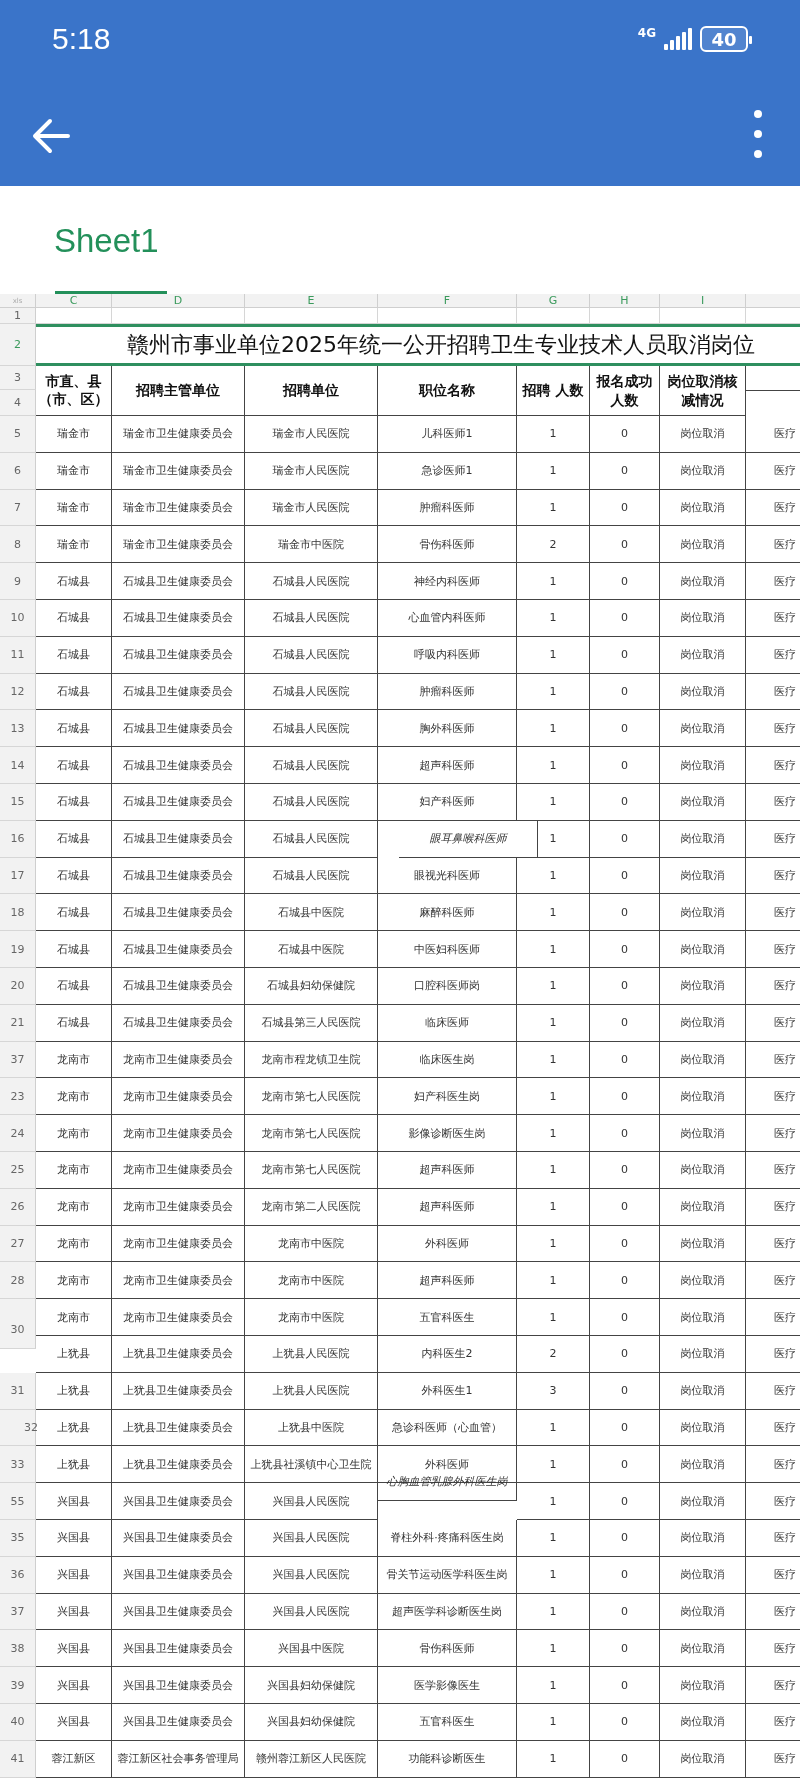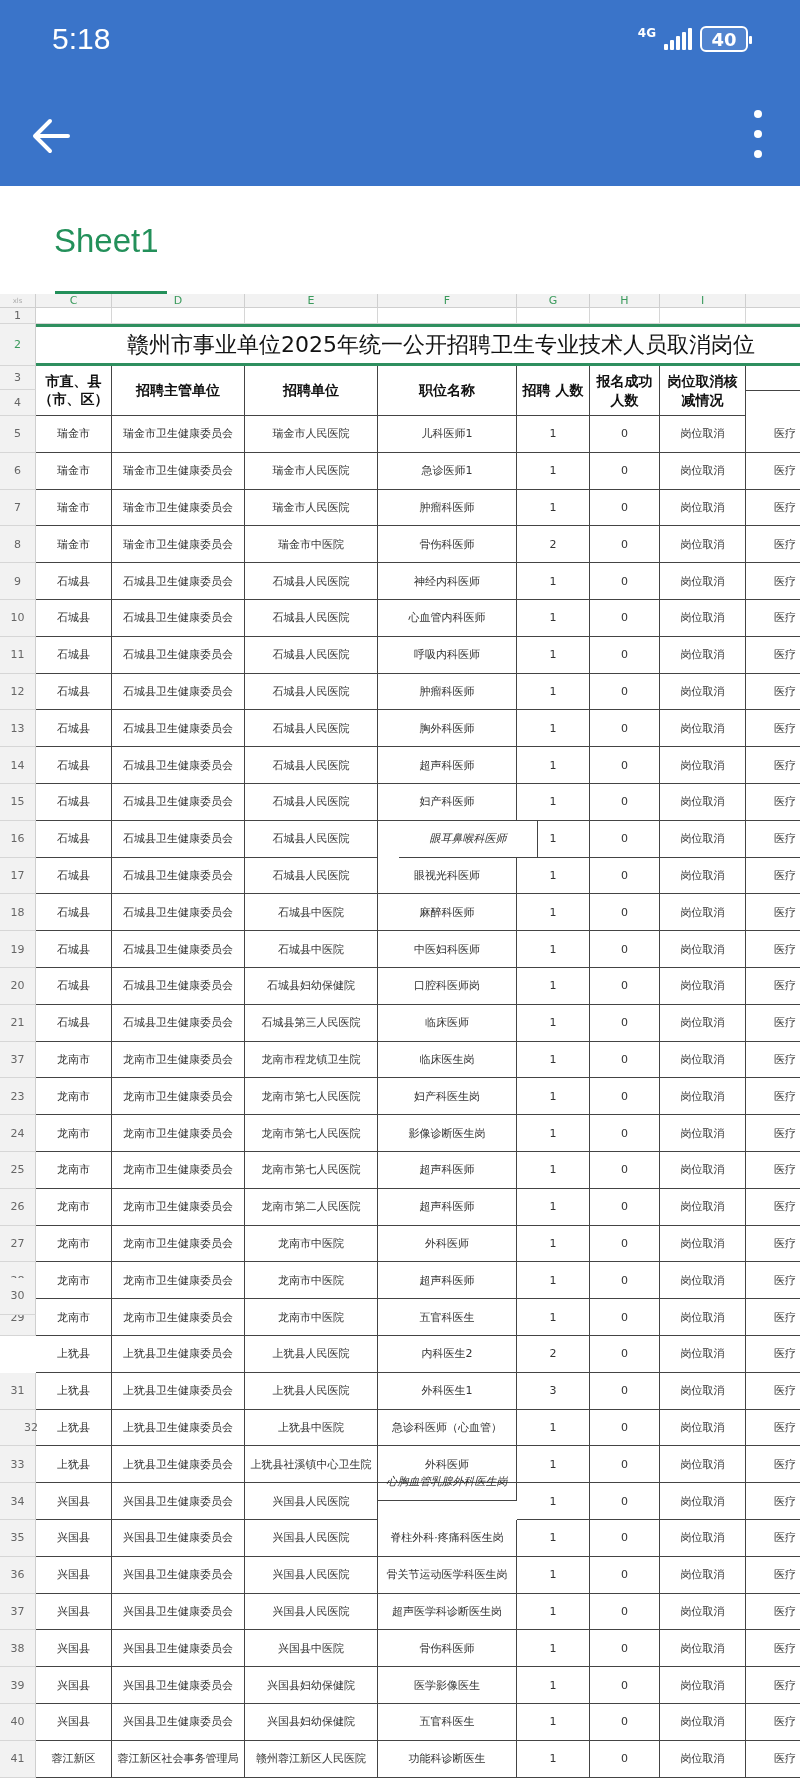--- a/index.html
+++ b/index.html
@@ -325,21 +325,21 @@
     <div class="cell" style="left: 746px; top: 968.4px; width: 80px; height: 36.8px; justify-content: flex-start; padding-left: 28px;">医疗</div>
     <div class="rowhdr" style="top: 1005.2px; height: 36.8px;">29</div>
     <div class="cell" style="left: 36px; top: 1005.2px; width: 76px; height: 36.8px;">龙南市</div>
     <div class="cell" style="left: 112px; top: 1005.2px; width: 133px; height: 36.8px;">龙南市卫生健康委员会</div>
     <div class="cell" style="left: 245px; top: 1005.2px; width: 133px; height: 36.8px;">龙南市中医院</div>
     <div class="cell" style="left: 378px; top: 1005.2px; width: 139px; height: 36.8px;">五官科医生</div>
     <div class="cell" style="left: 517px; top: 1005.2px; width: 73px; height: 36.8px;">1</div>
     <div class="cell" style="left: 590px; top: 1005.2px; width: 70px; height: 36.8px;">0</div>
     <div class="cell" style="left: 660px; top: 1005.2px; width: 86px; height: 36.8px;">岗位取消</div>
     <div class="cell" style="left: 746px; top: 1005.2px; width: 80px; height: 36.8px; justify-content: flex-start; padding-left: 28px;">医疗</div>
-    <div class="rowhdr" style="top: 984px; height: 36.8px;">30</div>
+    <div class="rowhdr" style="top: 1018px; height: 36.8px;">30</div>
     <div class="cell" style="left: 36px; top: 1042px; width: 76px; height: 36.8px;">上犹县</div>
     <div class="cell" style="left: 112px; top: 1042px; width: 133px; height: 36.8px;">上犹县卫生健康委员会</div>
     <div class="cell" style="left: 245px; top: 1042px; width: 133px; height: 36.8px;">上犹县人民医院</div>
     <div class="cell" style="left: 378px; top: 1042px; width: 139px; height: 36.8px;">内科医生2</div>
     <div class="cell" style="left: 517px; top: 1042px; width: 73px; height: 36.8px;">2</div>
     <div class="cell" style="left: 590px; top: 1042px; width: 70px; height: 36.8px;">0</div>
     <div class="cell" style="left: 660px; top: 1042px; width: 86px; height: 36.8px;">岗位取消</div>
     <div class="cell" style="left: 746px; top: 1042px; width: 80px; height: 36.8px; justify-content: flex-start; padding-left: 28px;">医疗</div>
     <div class="rowhdr" style="top: 1078.8px; height: 36.8px;">31</div>
     <div class="cell" style="left: 36px; top: 1078.8px; width: 76px; height: 36.8px;">上犹县</div>
@@ -361,21 +361,21 @@
     <div class="cell" style="left: 746px; top: 1115.6px; width: 80px; height: 36.8px; justify-content: flex-start; padding-left: 28px;">医疗</div>
     <div class="rowhdr" style="top: 1152.4px; height: 36.8px;">33</div>
     <div class="cell" style="left: 36px; top: 1152.4px; width: 76px; height: 36.8px;">上犹县</div>
     <div class="cell" style="left: 112px; top: 1152.4px; width: 133px; height: 36.8px;">上犹县卫生健康委员会</div>
     <div class="cell" style="left: 245px; top: 1152.4px; width: 133px; height: 36.8px;">上犹县社溪镇中心卫生院</div>
     <div class="cell" style="left: 378px; top: 1152.4px; width: 139px; height: 36.8px;">外科医师</div>
     <div class="cell" style="left: 517px; top: 1152.4px; width: 73px; height: 36.8px;">1</div>
     <div class="cell" style="left: 590px; top: 1152.4px; width: 70px; height: 36.8px;">0</div>
     <div class="cell" style="left: 660px; top: 1152.4px; width: 86px; height: 36.8px;">岗位取消</div>
     <div class="cell" style="left: 746px; top: 1152.4px; width: 80px; height: 36.8px; justify-content: flex-start; padding-left: 28px;">医疗</div>
-    <div class="rowhdr" style="top: 1189.2px; height: 36.8px;">34</div>
+    <div class="rowhdr" style="top: 1189.2px; height: 36.8px;">55</div>
     <div class="cell" style="left: 36px; top: 1189.2px; width: 76px; height: 36.8px;">兴国县</div>
     <div class="cell" style="left: 112px; top: 1189.2px; width: 133px; height: 36.8px;">兴国县卫生健康委员会</div>
     <div class="cell" style="left: 245px; top: 1189.2px; width: 133px; height: 36.8px;">兴国县人民医院</div>
     <div class="cell" style="left: 378px; top: 1170px; width: 139px; height: 36.8px; font-style: italic;">心胸血管乳腺外科医生岗</div>
     <div class="cell" style="left: 517px; top: 1189.2px; width: 73px; height: 36.8px;">1</div>
     <div class="cell" style="left: 590px; top: 1189.2px; width: 70px; height: 36.8px;">0</div>
     <div class="cell" style="left: 660px; top: 1189.2px; width: 86px; height: 36.8px;">岗位取消</div>
     <div class="cell" style="left: 746px; top: 1189.2px; width: 80px; height: 36.8px; justify-content: flex-start; padding-left: 28px;">医疗</div>
     <div class="rowhdr" style="top: 1226px; height: 36.8px;">35</div>
     <div class="cell" style="left: 36px; top: 1226px; width: 76px; height: 36.8px;">兴国县</div>

